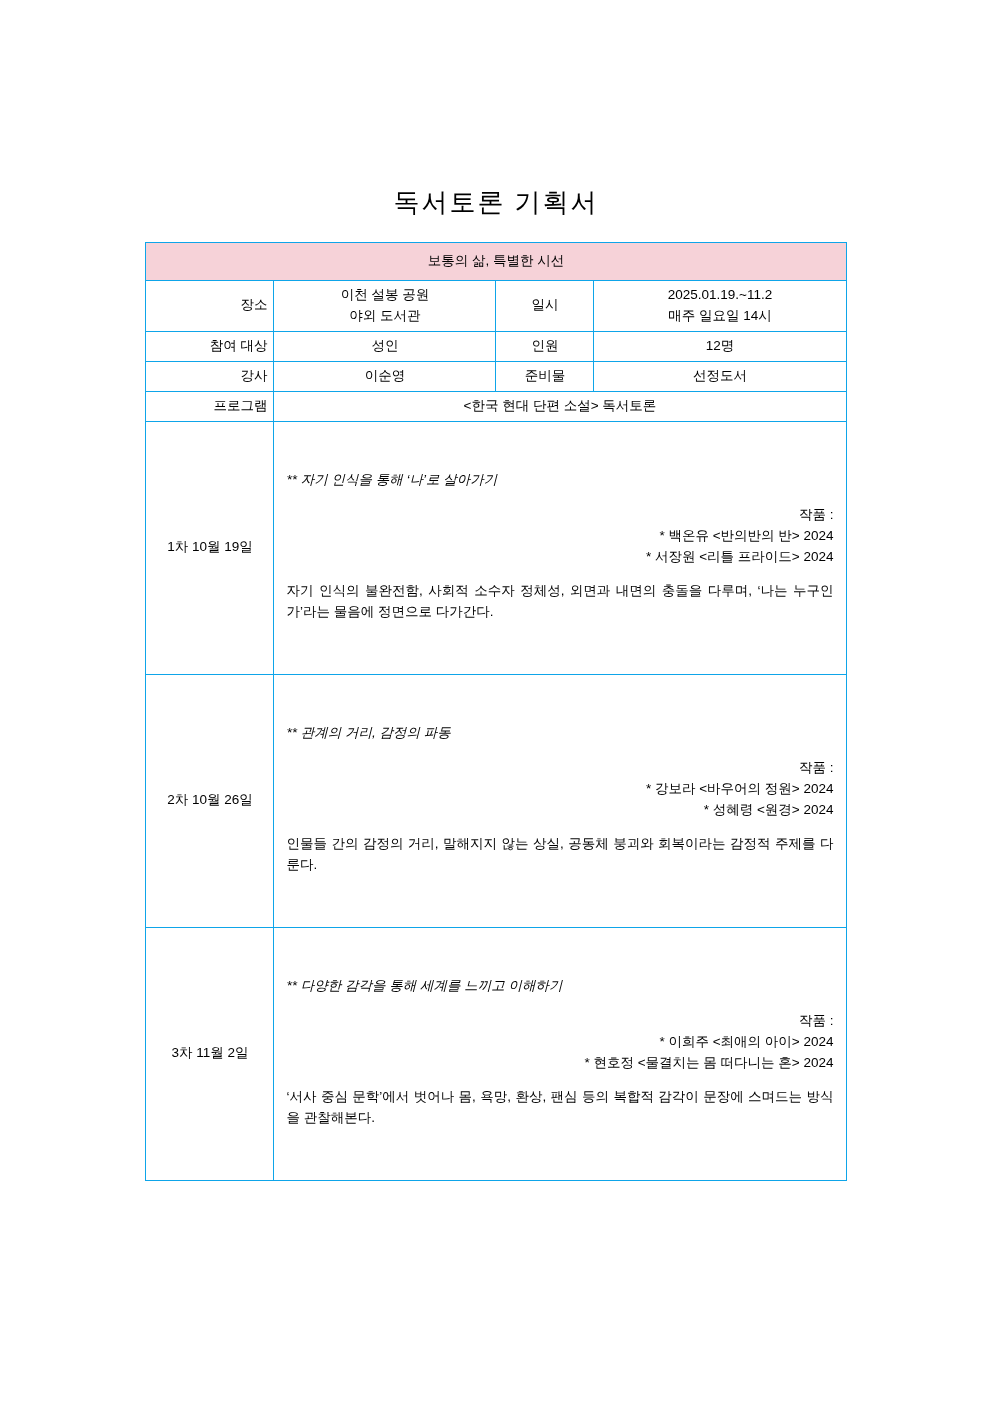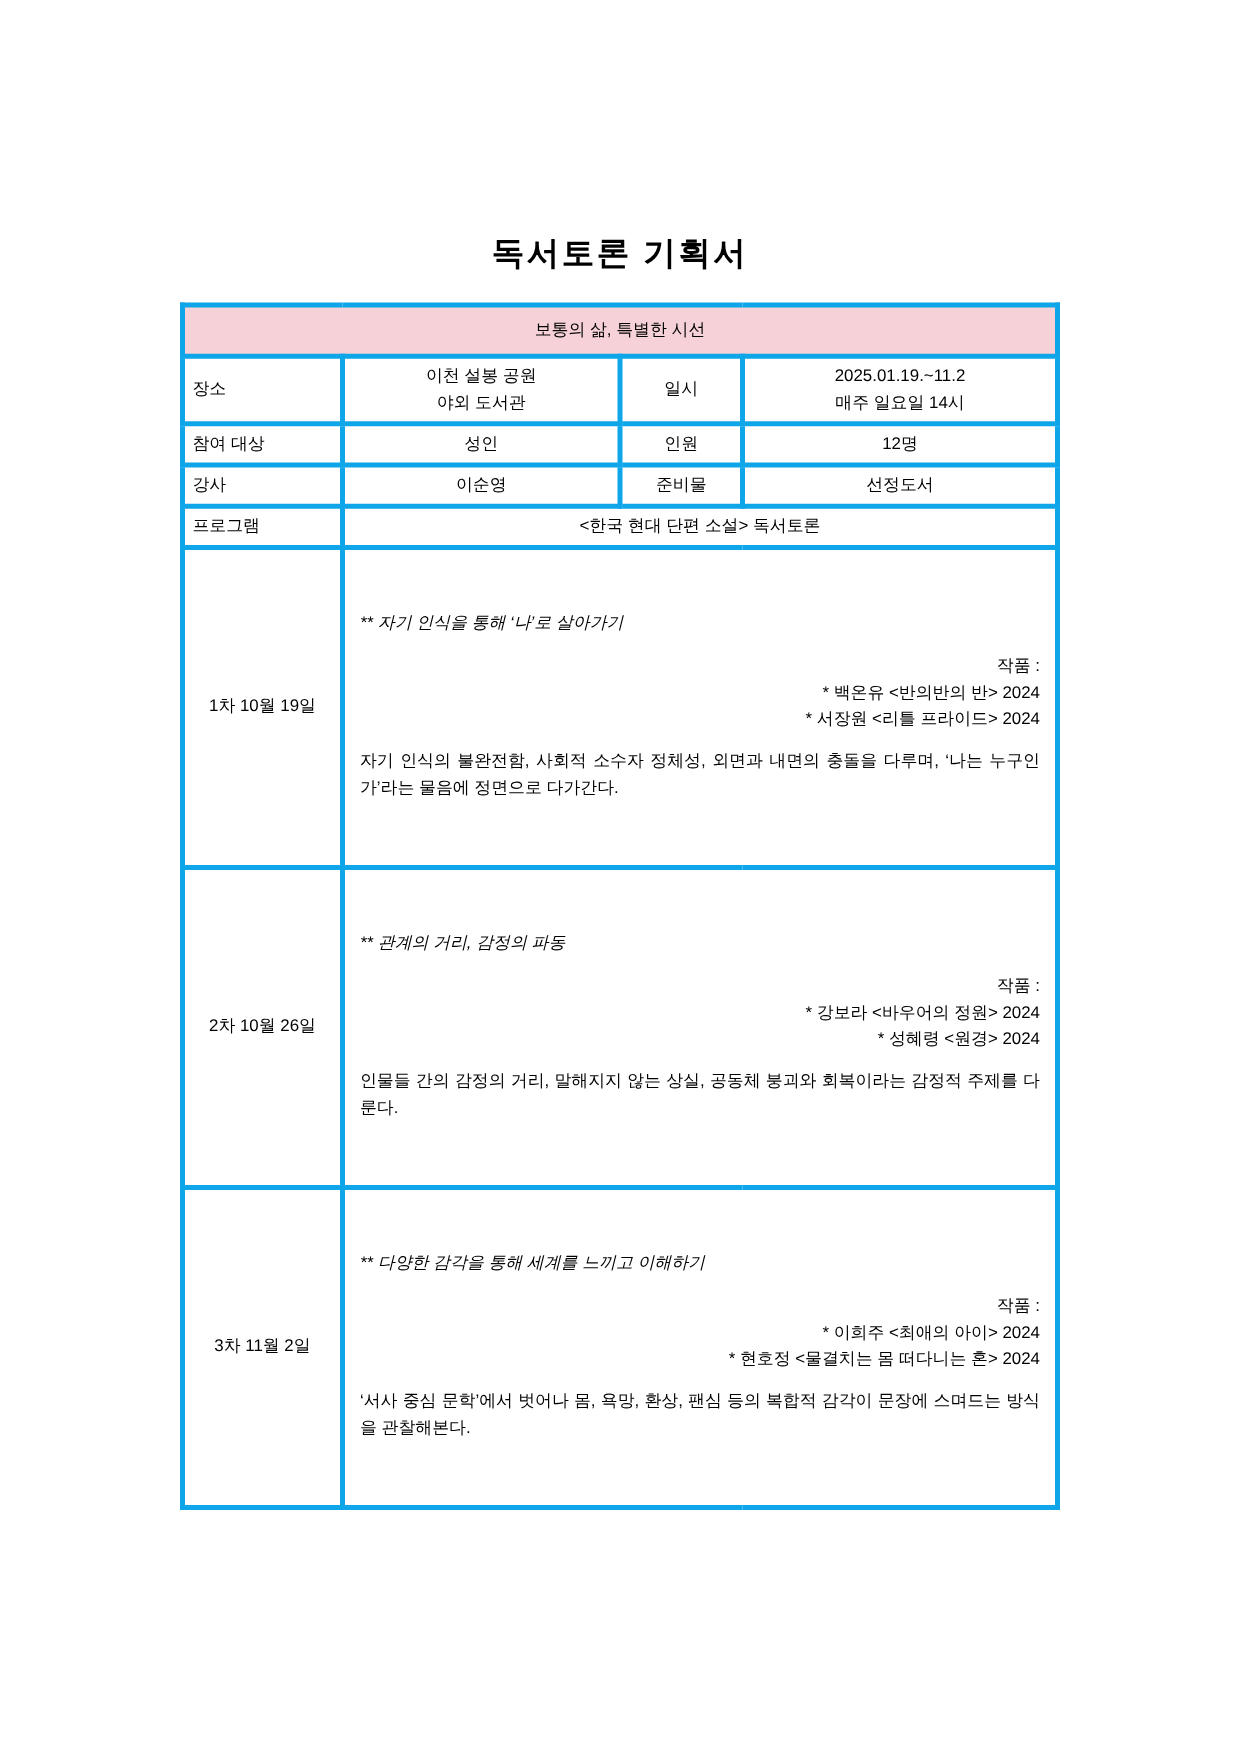--- a/index.html
+++ b/index.html
@@ -16,46 +16,46 @@
   .page {
     position: relative;
     width: 992px;
     height: 1403px;
     box-sizing: border-box;
     padding: 0;
   }
   .doc-title {
     text-align: center;
     font-size: 26px;
-    font-weight: bold;
+    font-weight: normal;
     letter-spacing: 2px;
     margin-top: 185px;
     margin-bottom: 22px;
   }
   table.plan {
     border-collapse: collapse;
     width: 700px;
     margin: 0 auto;
     table-layout: fixed;
   }
   table.plan td {
-    border: 4px solid #0ea5e9;
+    border: 1px solid #0ea5e9;
     font-size: 13.5px;
     vertical-align: middle;
     padding: 4px 6px;
     line-height: 1.55;
   }
   .banner {
     background: #f6d2d8;
     text-align: center;
     font-size: 14px;
     padding: 8px 6px !important;
   }
   .lbl {
-    text-align: left;
+    text-align: right;
     width: 128px;
   }
   .ctr {
     text-align: center;
   }
   .two-line {
     line-height: 1.5;
   }
   .body-cell {
     text-align: left;

